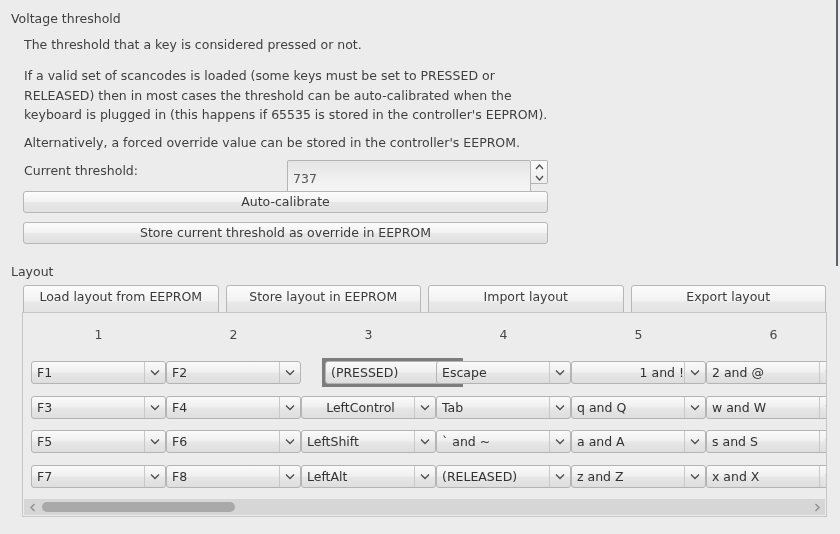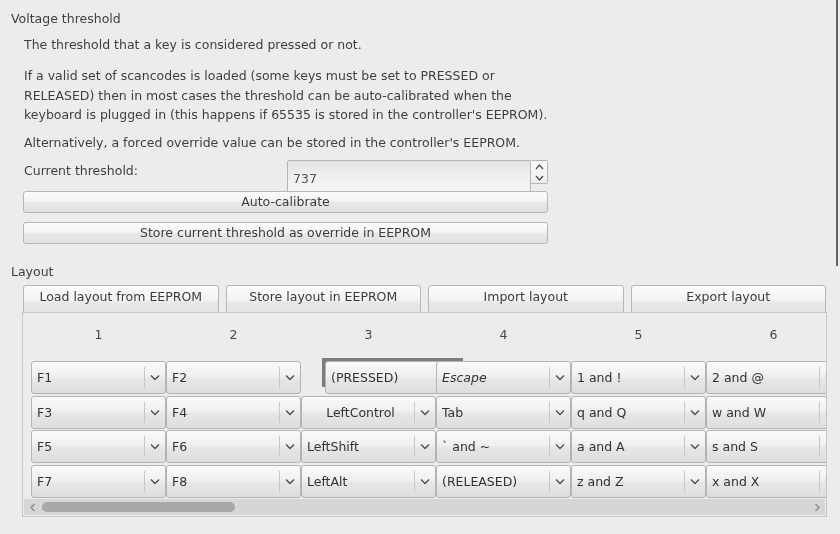--- a/index.html
+++ b/index.html
@@ -198,21 +198,21 @@
     padding: 3px;
     box-sizing: content-box;
   }
   .cell.selected {
     background: #7d7d7d;
     margin-left: 24px;
   }
   .combo {
     position: relative;
     width: 135px;
-    height: 33px;
+    height: 23px;
     box-sizing: border-box;
     border: 1px solid #b4b4b4;
     border-radius: 3px;
     background: linear-gradient(to bottom, #fafafa 0%, #f0f0f0 45%, #e6e6e6 55%, #dedede 100%);
     display: flex;
     align-items: center;
     cursor: default;
     overflow: hidden;
   }
   .combo-text {
@@ -363,31 +363,31 @@
             <div class="cell selected" style="left: 275px;">
               <div class="combo">
                 <div class="combo-text">(PRESSED)</div>
                 <div class="combo-arrow">
                   <svg width="10" height="7" viewBox="0 0 10 7">
                     <path d="M1 1.5 L5 5.5 L9 1.5" fill="none" stroke="#4c4c4c" stroke-width="1.3"></path>
                   </svg>
                 </div>
               </div>
             </div>
-            <div class="cell" style="left: 410px; font-style: italic;">
+            <div class="cell" style="left: 410px;">
               <div class="combo">
                 <div class="combo-text">Escape</div>
                 <div class="combo-arrow">
                   <svg width="10" height="7" viewBox="0 0 10 7">
                     <path d="M1 1.5 L5 5.5 L9 1.5" fill="none" stroke="#4c4c4c" stroke-width="1.3"></path>
                   </svg>
                 </div>
               </div>
             </div>
-            <div class="cell" style="left: 545px;">
+            <div class="cell" style="left: 545px; text-align: right;">
               <div class="combo">
                 <div class="combo-text">1 and !</div>
                 <div class="combo-arrow">
                   <svg width="10" height="7" viewBox="0 0 10 7">
                     <path d="M1 1.5 L5 5.5 L9 1.5" fill="none" stroke="#4c4c4c" stroke-width="1.3"></path>
                   </svg>
                 </div>
               </div>
             </div>
             <div class="cell" style="left: 680px;">

